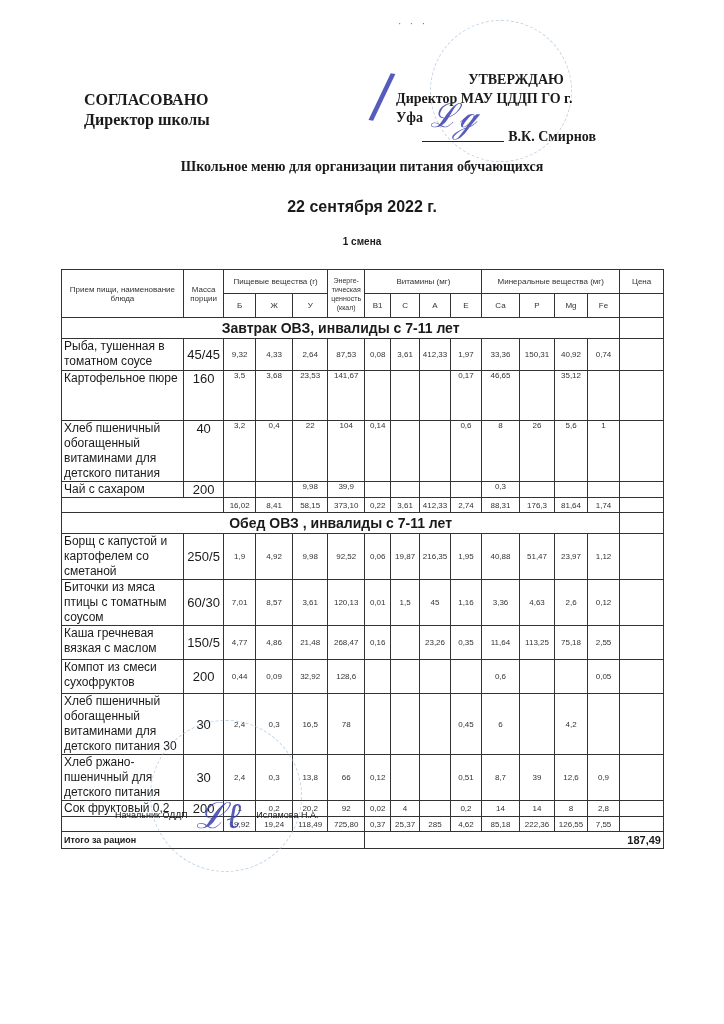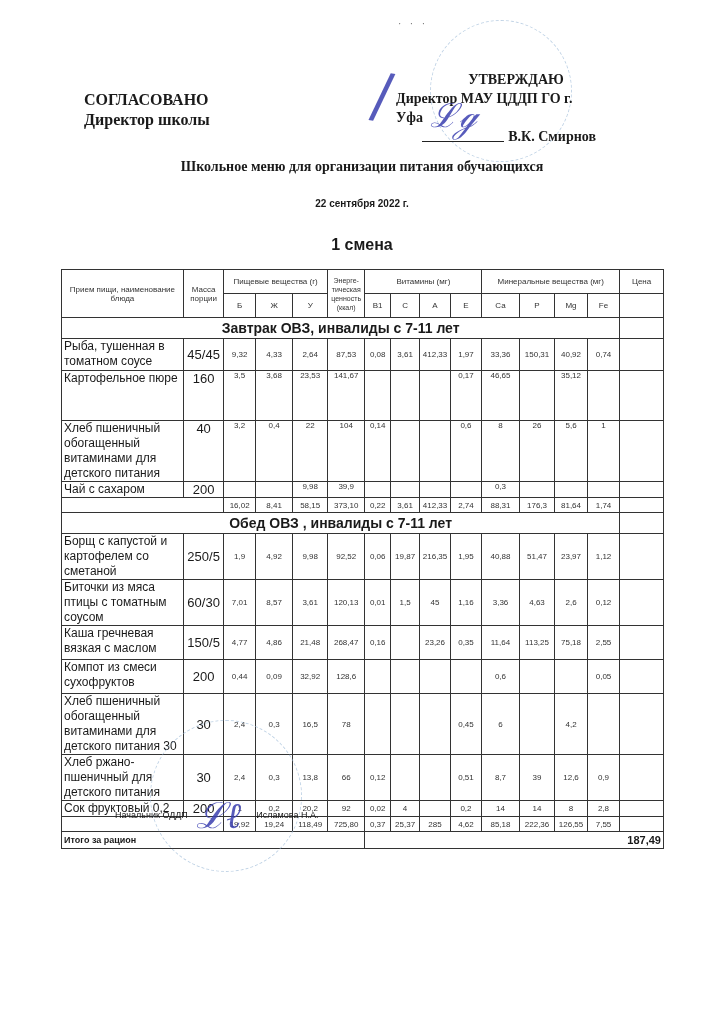--- a/index.html
+++ b/index.html
@@ -9,22 +9,22 @@
 
   .agreed { position:absolute; left:84px; top:90px; font-weight:bold; font-size:16px; line-height:20px; }
   .approve { position:absolute; left:396px; top:70px; width:200px; font-weight:bold; font-size:14px; line-height:19px; }
   .approve .l1 { text-align:center; padding-left:40px; }
   .approve .l3 { display:flex; justify-content:flex-end; gap:4px; }
   .approve .line { display:inline-block; width:82px; border-bottom:1px solid #222; height:14px; }
   .sig { position:absolute; color:#3a3fb0; font-family:"DejaVu Serif", serif; font-style:italic; font-size:33px; opacity:0.85; }
   .stamp { position:absolute; border:1px dashed #9ab8d6; border-radius:50%; opacity:0.6; }
 
   .title { position:absolute; left:0; width:724px; top:159px; text-align:center; font-weight:bold; font-size:14px; }
-  .date { position:absolute; left:0; width:724px; top:198px; text-align:center; font-weight:bold; font-size:10px; }
-  .shift { position:absolute; left:0; width:724px; top:236px; text-align:center; font-weight:bold; font-size:16px; }
+  .date { position:absolute; left:0; width:724px; top:198px; text-align:center; font-weight:bold; font-size:16px; }
+  .shift { position:absolute; left:0; width:724px; top:236px; text-align:center; font-weight:bold; font-size:10px; }
 
   table.menu { position:absolute; left:61px; top:269px; border-collapse:collapse; table-layout:fixed; width:603px; }
   table.menu td, table.menu th { border:1px solid #333; padding:0 2px; font-family:"Liberation Sans", sans-serif; }
   table.menu th { font-weight:normal; font-size:8px; color:#333; text-align:center; }
   .sec td.sec-title { text-align:center; font-weight:bold; font-size:14px; height:20px; }
   td.dish { font-size:12px; line-height:15px; vertical-align:top; }
   td.mass { font-size:13px; text-align:center; }
   td.num { font-size:8px; text-align:center; color:#333; }
   tr.total td.num { height:14px; }
   td.final-label { font-weight:bold; font-size:9px; text-align:left; padding-left:60px; height:16px; }

